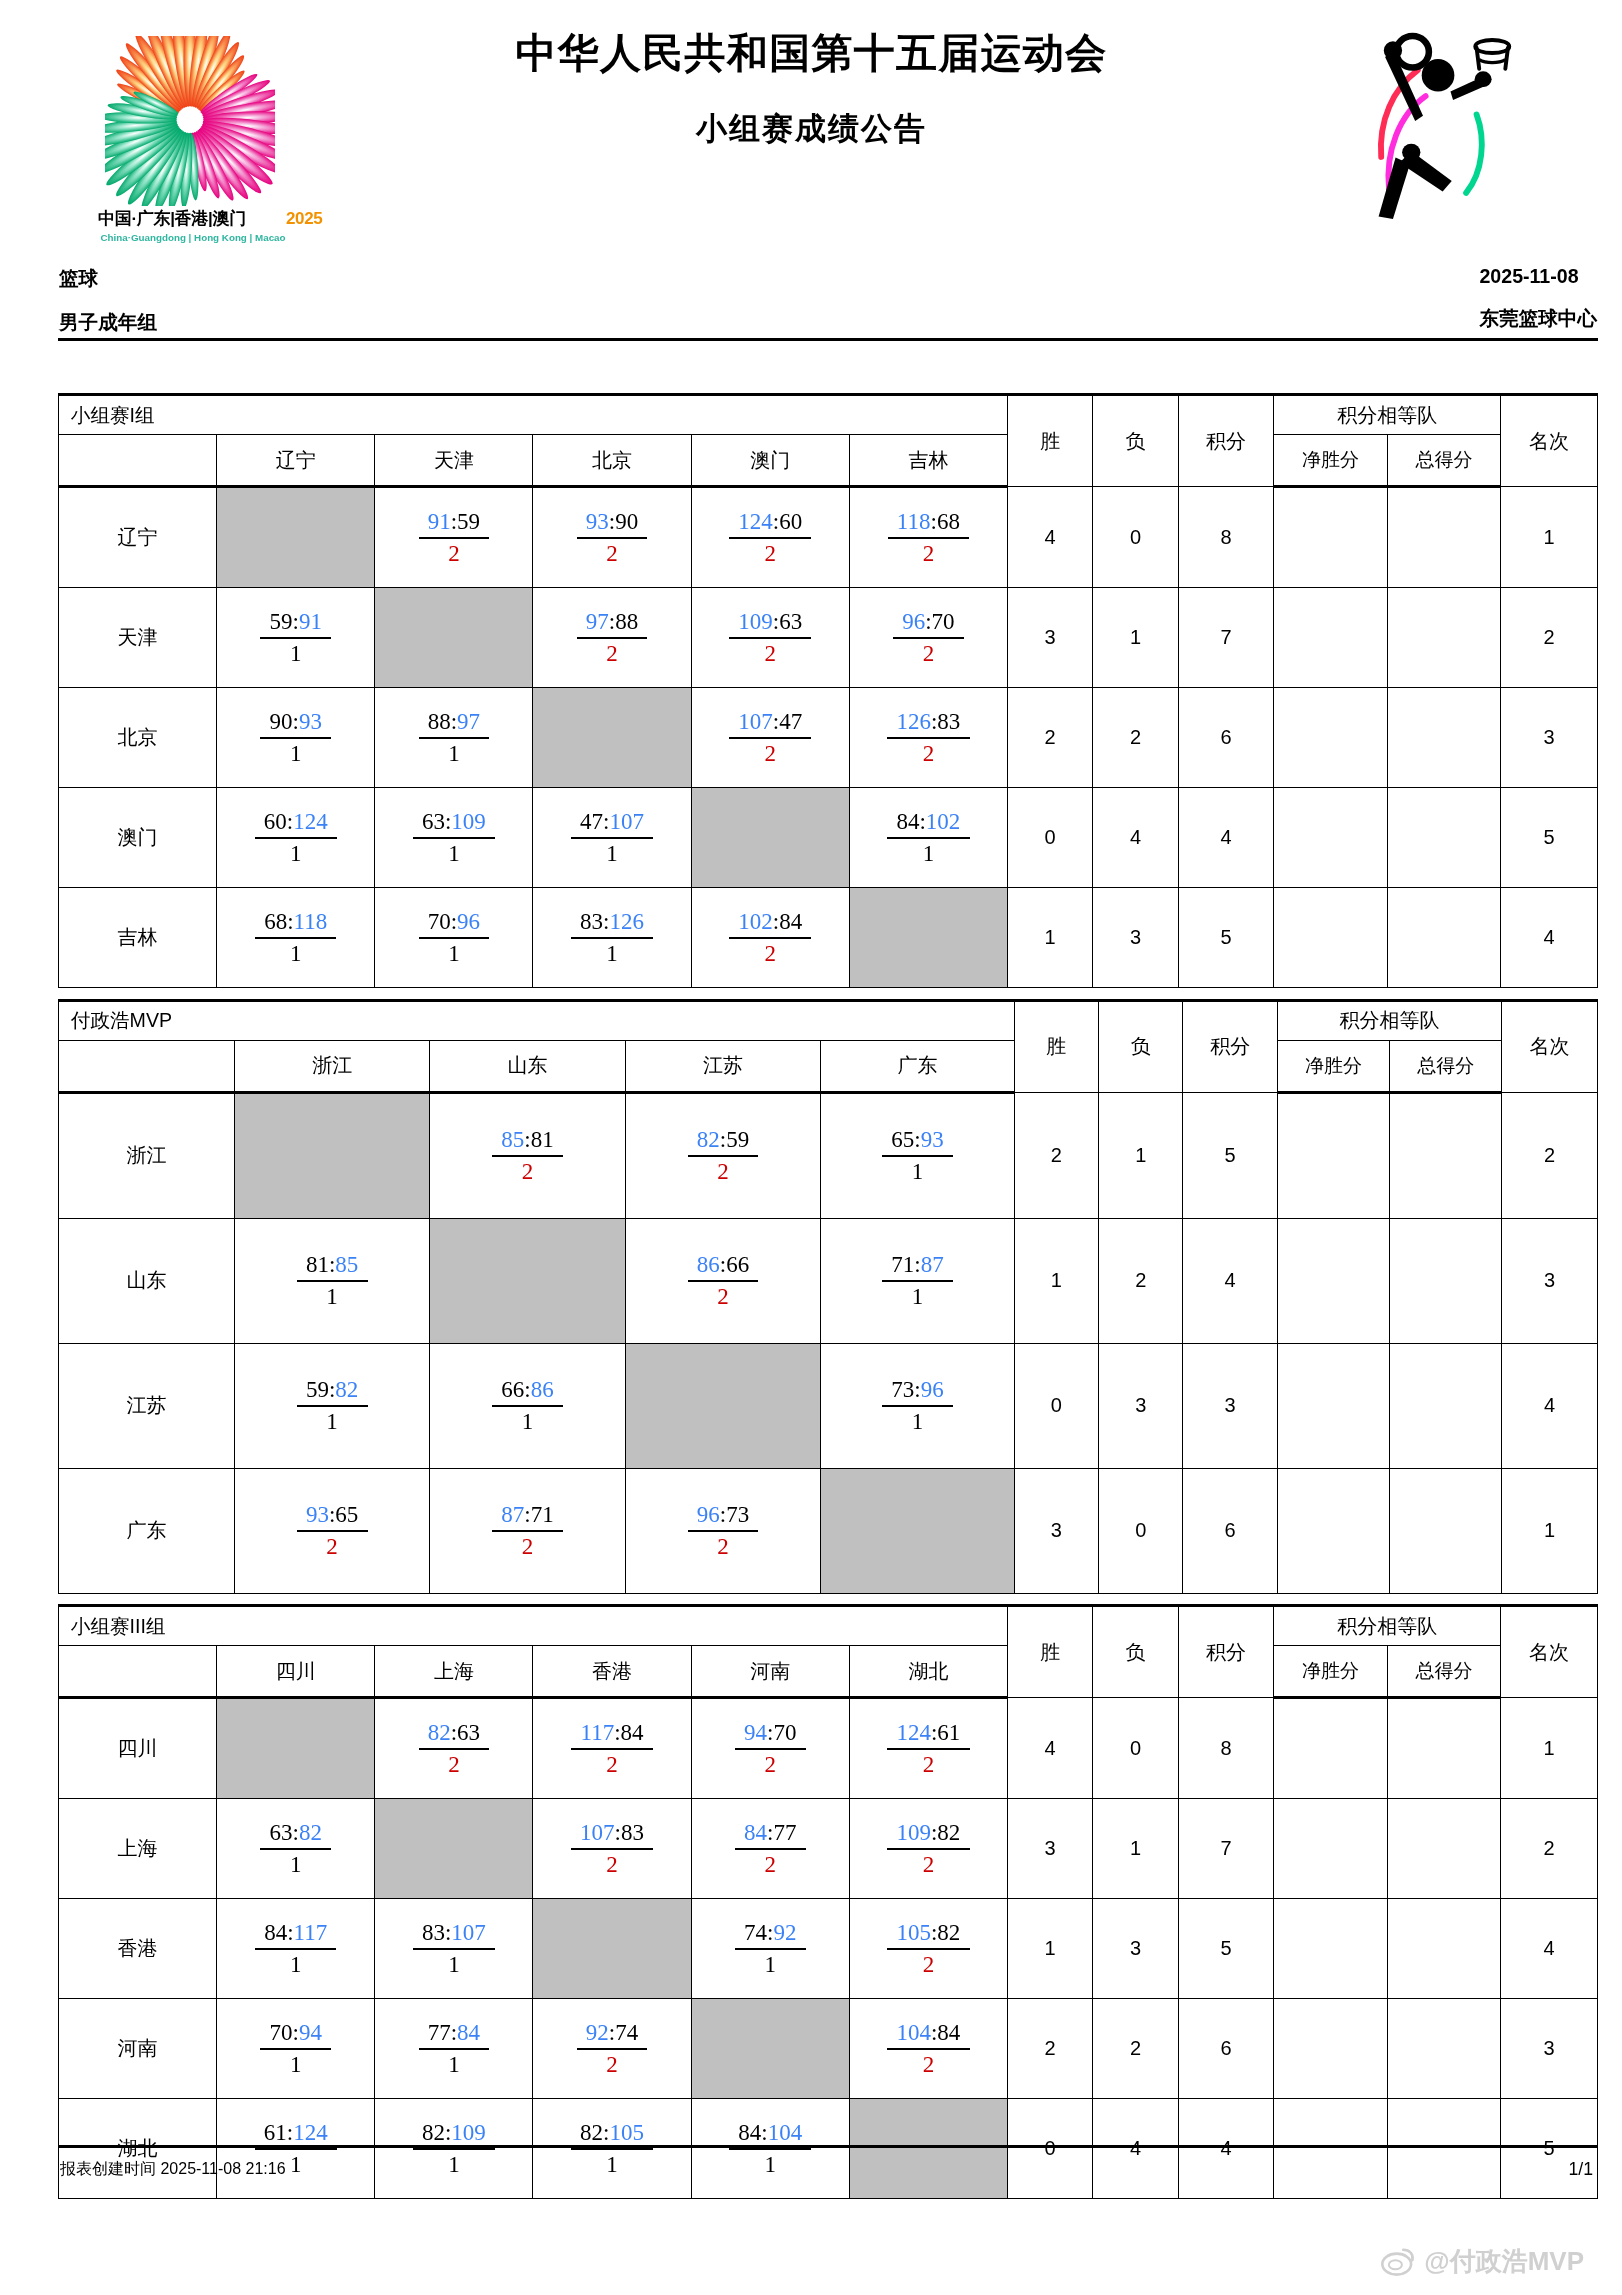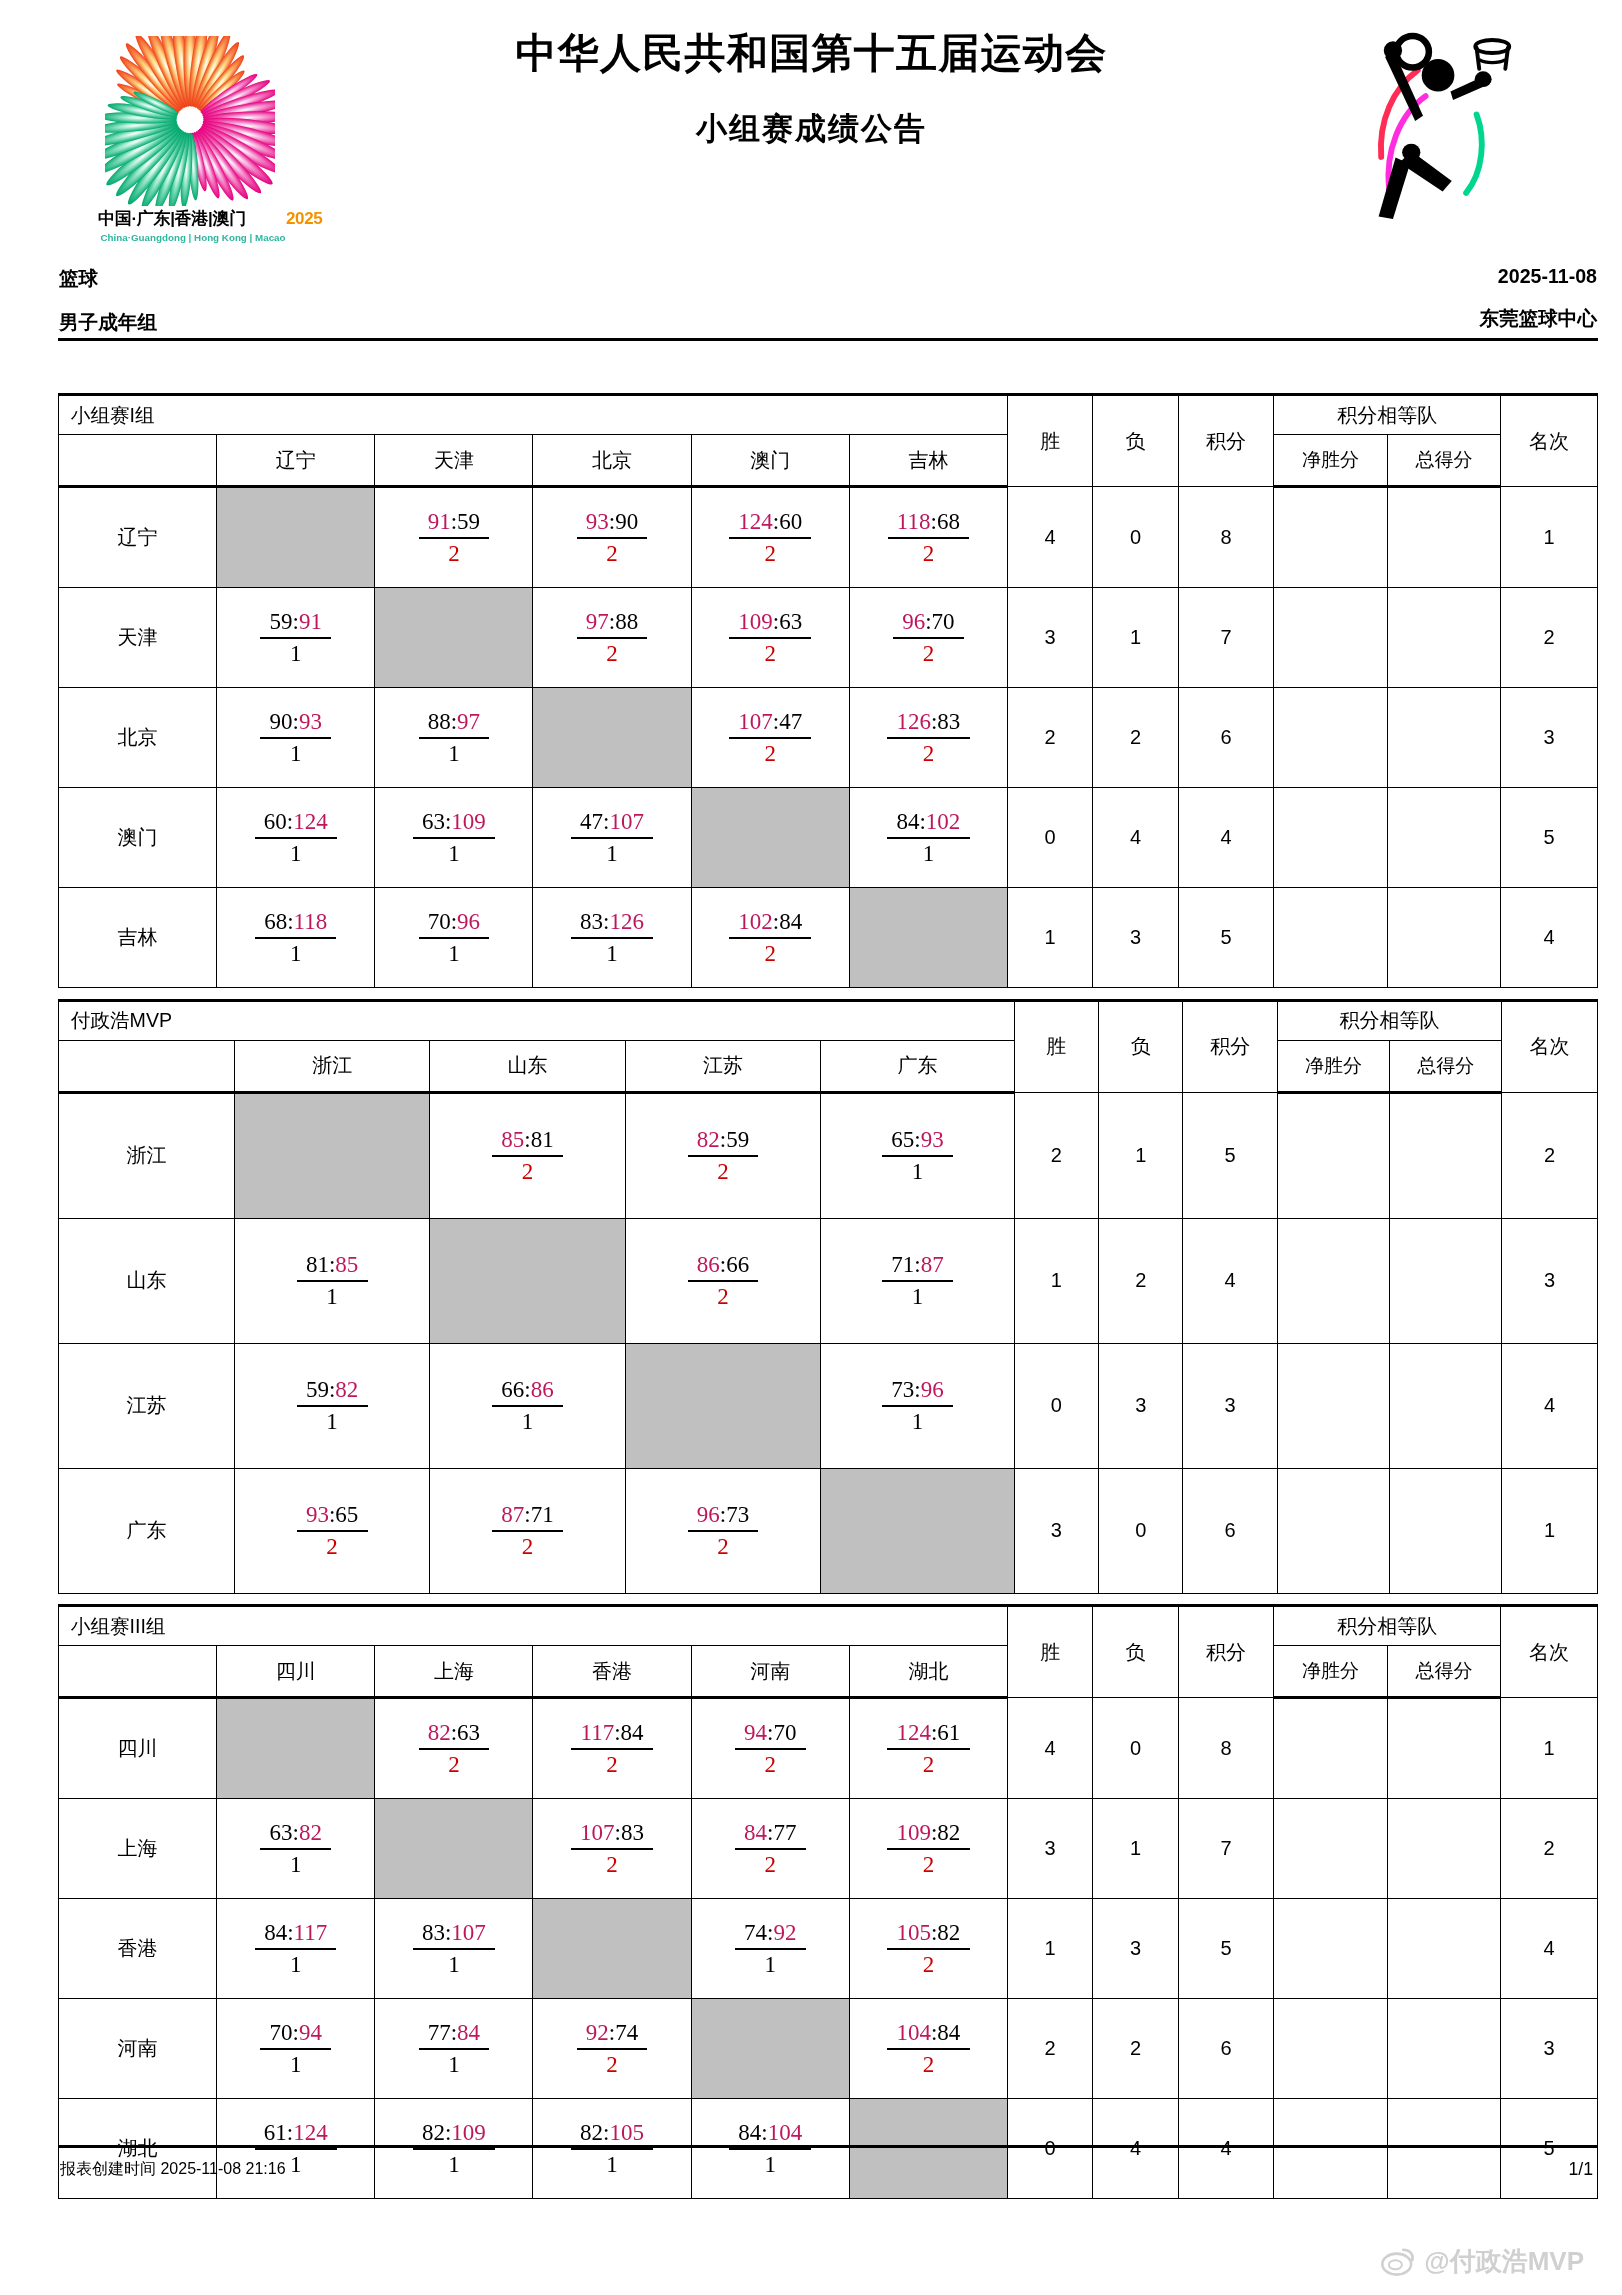--- a/index.html
+++ b/index.html
@@ -51,21 +51,21 @@
 
   .picto{position:absolute;right:98px;top:23px;width:170px;height:196px;}
 
   .meta-left{
     position:absolute;left:59px;top:265px;
     font-family:"Liberation Sans", sans-serif;
     font-size:19.6px;font-weight:bold;
   }
   .meta-left .l2{margin-top:17px;}
   .meta-right{
-    position:absolute;right:26px;top:265px;text-align:right;
+    position:absolute;right:26px;top:265px;
     font-family:"Liberation Sans", sans-serif;
     font-size:19.6px;font-weight:bold;
   }
   .meta-right .l2{margin-top:17px;}
 
   .rule{
     position:absolute;left:58px;right:25px;top:338px;
     border-top:3.3px solid #000;
   }
 
@@ -138,21 +138,21 @@
     white-space:nowrap;
     border-bottom:2px solid #000;
     padding:0 9.2px 3.9px 9.2px;
     display:block;
   }
   .score .bot{
     font-size:23px;
     display:block;
     padding-top:2.6px;
   }
-  .win{color:#be185d;}
+  .win{color:#3b82f6;}
   .lose{color:#000000;}
   .pts2{color:#cc0000;}
   .pts1{color:#000000;}
 
   
   .foot-rule{
     position:absolute;left:58px;right:25px;top:2145px;
     border-top:3.3px solid #000;
   }
   .foot-left{

